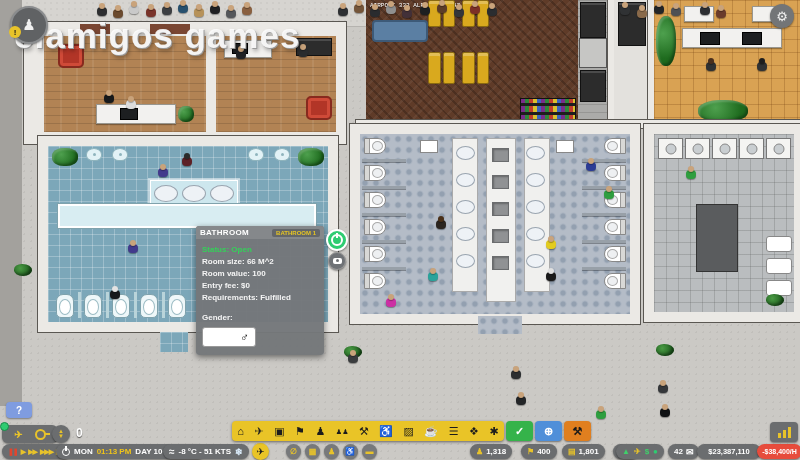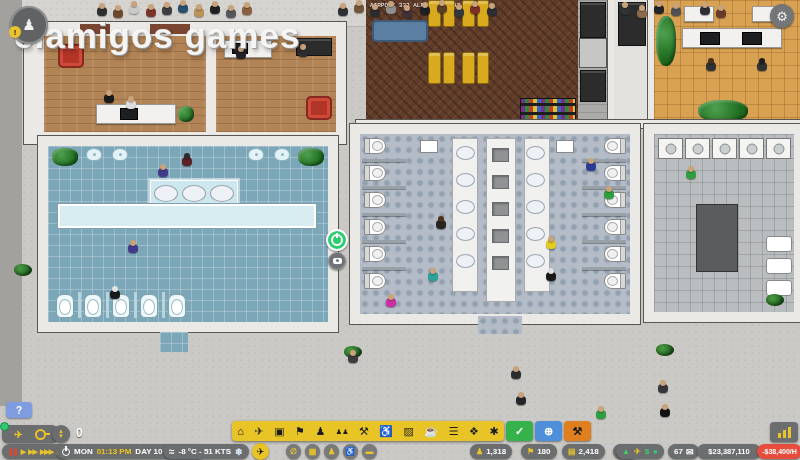--- a/index.html
+++ b/index.html
@@ -452,20 +452,36 @@
   <div class="circlebtn" style="left:10px;top:6px;width:34px;height:34px;background:#606264;border:2px solid #8a8c8e;z-index:40;">
     <span style="color:#f0f0f0;font-size:15px;">♟</span>
     <span class="abs" style="left:-3px;top:18px;width:12px;height:12px;border-radius:50%;background:#e8c32a;color:#1a1a1a;font-size:8px;font-weight:bold;display:flex;align-items:center;justify-content:center;">!</span>
   </div>
 
   <div class="circlebtn" style="left:770px;top:4px;width:24px;height:24px;background:#737577;">
     <span style="color:#eee;font-size:13px;">⚙</span>
   </div>
 
   <div id="panel">
+    <div class="hdr">
+      <span class="t">BATHROOM</span>
+      <span class="b">BATHROOM 1</span>
+    </div>
+    <div class="bd">
+      <div class="status">Status: Open</div>
+      <div>Room size: 66 M^2</div>
+      <div>Room value: 100</div>
+      <div>Entry fee: $0</div>
+      <div>Requirements: Fulfilled</div>
+      <div style="height:8px;"></div>
+      <div>Gender:</div>
+      <div id="genderbtn">
+        <span>♂</span>
+      </div>
+    </div>
   </div>
   <div class="circlebtn" style="left:326px;top:229px;width:18px;height:18px;background:#2ecc71;border:2px solid #fff;z-index:31;">
     <span class="power-ic"></span>
   </div>
   <div class="circlebtn" style="left:328px;top:252px;width:16px;height:16px;background:#6f7276;border:1px solid #9a9a9a;z-index:31;">
     <span class="cam-ic"></span>
   </div>
 
   <div class="abs" style="left:6px;top:402px;width:26px;height:16px;background:#7f9ce0;border-radius:4px;color:#fff;font-size:10px;font-weight:bold;display:flex;align-items:center;justify-content:center;box-shadow:0 1px 2px rgba(0,0,0,.4);z-index:20;">?</div>
 
@@ -534,41 +550,41 @@
       <div class="modebtn" style="left: 564px; top: 421px; background: rgb(224, 127, 31); color: rgb(26, 26, 26);">⚒</div>
     </div>
 
   <div id="statsrow" class="abs" style="left:470px;top:444px;z-index:20;">
       <div class="pill" style="left: 0px; top: 0px; gap: 3px;">
         <span style="color: rgb(232, 195, 42); font-size: 8px;">♟</span>
         <span>1,318</span>
       </div>
       <div class="pill" style="left: 51px; top: 0px; gap: 3px;">
         <span style="color: rgb(232, 195, 42); font-size: 8px;">⚑</span>
-        <span>180</span>
+        <span>400</span>
       </div>
       <div class="pill" style="left: 92px; top: 0px; gap: 3px;">
         <span style="color: rgb(232, 195, 42); font-size: 8px;">▤</span>
-        <span>2,418</span>
+        <span>1,801</span>
       </div>
       <div class="pill" style="left: 143px; top: 0px; gap: 3px;">
         <span style="color: rgb(232, 195, 42); font-size: 8px;">✈</span>
         <span>8</span>
       </div>
     </div>
 
   <div class="pill" id="indicators" style="left:616px;top:444px;gap:4px;">
       <span style="color: rgb(63, 208, 106); font-size: 8px;">▲</span>
       <span style="color: rgb(232, 195, 42); font-size: 8px;">✈</span>
       <span style="color: rgb(63, 208, 106); font-size: 8px;">$</span>
       <span style="color: rgb(46, 204, 113); font-size: 8px;">●</span>
     </div>
 
   <div class="pill" style="left:668px;top:444px;gap:3px;">
-    <span>67</span>
+    <span>42</span>
     <span style="font-size:9px;">✉</span>
   </div>
 
   <div class="pill" style="left:697px;top:444px;width:58px;justify-content:center;padding:0 3px;font-size:7.5px;">
     <span>$23,387,110</span>
   </div>
   <div class="pill" style="left:757px;top:444px;width:41px;justify-content:center;background:#e74c3c;padding:0 2px;font-size:7px;">
     <span>-$38,400/H</span>
   </div>
   <div class="abs" style="left:770px;top:422px;width:28px;height:20px;background:#6b6d6f;border-radius:4px;display:flex;align-items:flex-end;justify-content:center;gap:2px;padding-bottom:4px;box-sizing:border-box;box-shadow:0 1px 2px rgba(0,0,0,.45);z-index:20;">

